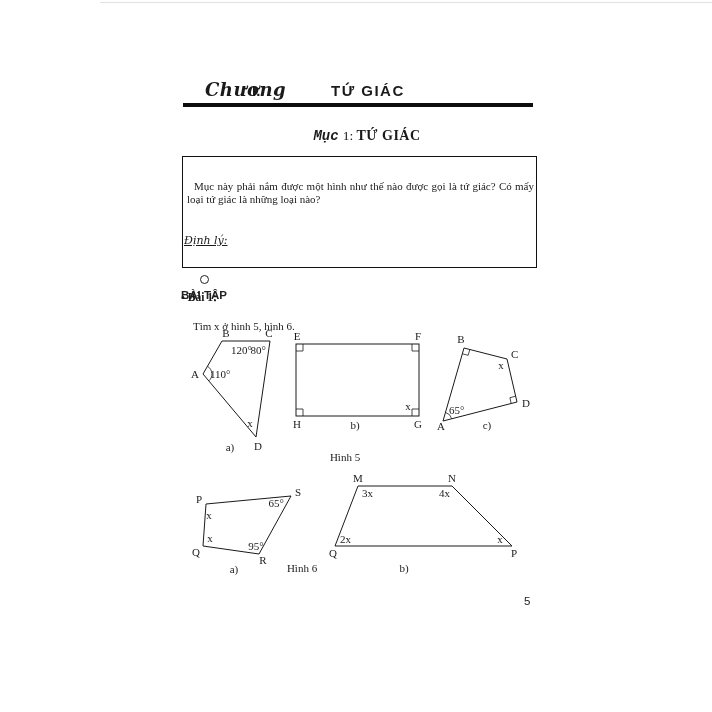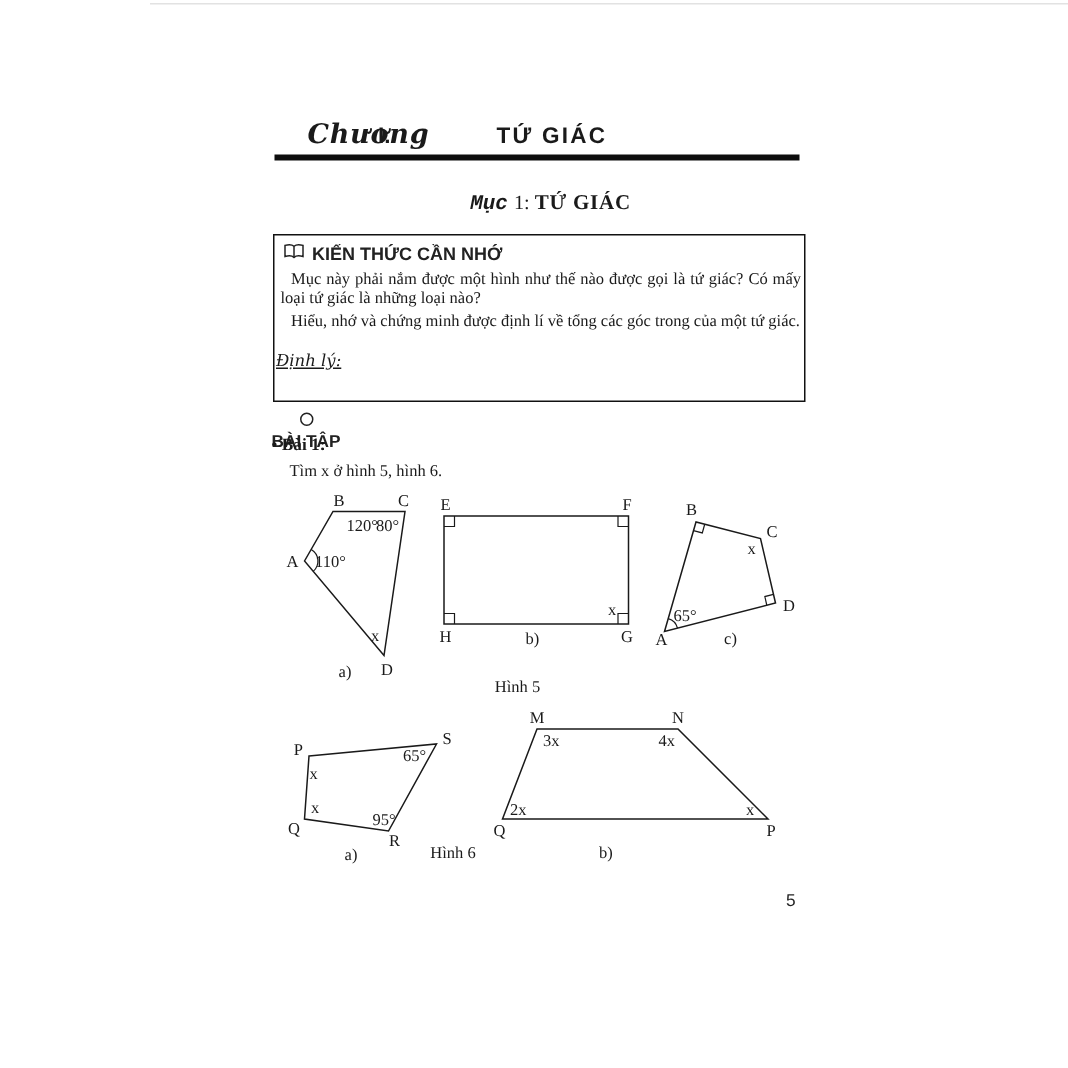--- a/index.html
+++ b/index.html
@@ -74,21 +74,21 @@
     display: flex; align-items: center; gap: 5px;
     font-family: "Liberation Sans", sans-serif;
     font-weight: bold; font-size: 11.5px; color: #222; flex-direction: column;
   }
   .ex-circle {
     width: 9px; height: 9px; border: 1.6px solid #222; border-radius: 50%;
     display: inline-block;
   }
   .prob-label { left: 181px; top: 291px; font-size: 11.5px; font-weight: bold; }
   .prob-label .bullet { font-size: 11px; margin-right: 3px; }
-  .prob-text { left: 193px; top: 308px; font-size: 11px; }
+  .prob-text { left: 193px; top: 320px; font-size: 11px; }
 
   
   .figures { left: 0; top: 0; }
   .figures text {
     font-family: "Liberation Serif", serif;
     font-size: 11px; fill: #1a1a1a;
   }
   .figures .fig-tag { font-size: 11px; }
   .figures polygon, .figures rect, .figures path, .figures polyline {
     fill: none; stroke: #1a1a1a; stroke-width: 1;
@@ -109,31 +109,21 @@
 <span class="abs chapter-num">I.</span>
 <span class="abs chapter-title">TỨ GIÁC</span>
 <div class="abs chapter-rule"></div>
 
 <div class="abs section-line">
   <span class="section-script">Mục</span>
   <span class="section-rest"><span>1: </span><b>TỨ GIÁC</b></span>
 </div>
 
 <div class="abs kbox">
-  <div class="abs kbox-title">
-    <span>
-      <svg width="14" height="11" viewBox="0 0 14 11">
-        <path d="M7 2.2 C5.6 0.9 3.2 0.9 1 1.6 L1 9 C3.2 8.3 5.6 8.3 7 9.6 C8.4 8.3 10.8 8.3 13 9 L13 1.6 C10.8 0.9 8.4 0.9 7 2.2 Z" fill="none" stroke="#222" stroke-width="1"></path>
-        <line x1="7" y1="2.2" x2="7" y2="9.6" stroke="#222" stroke-width="1"></line>
-      </svg>
-    </span>
-    <span>KIẾN THỨC CẦN NHỚ</span>
-  </div>
   <p class="p1">Mục này phải nắm được một hình như thế nào được gọi là tứ giác? Có mấy loại tứ giác là những loại nào?</p>
-  <p class="p2">Hiểu, nhớ và chứng minh được định lí về tổng các góc trong của một tứ giác.</p>
   <span class="abs dinhly">Định lý:</span>
 </div>
 
 <div class="abs ex-heading">
   <span class="ex-circle"></span>
   <span>BÀI TẬP</span>
 </div>
 <div class="abs prob-label">
   <span class="bullet">•</span><span>Bài 1:</span>
 </div>

